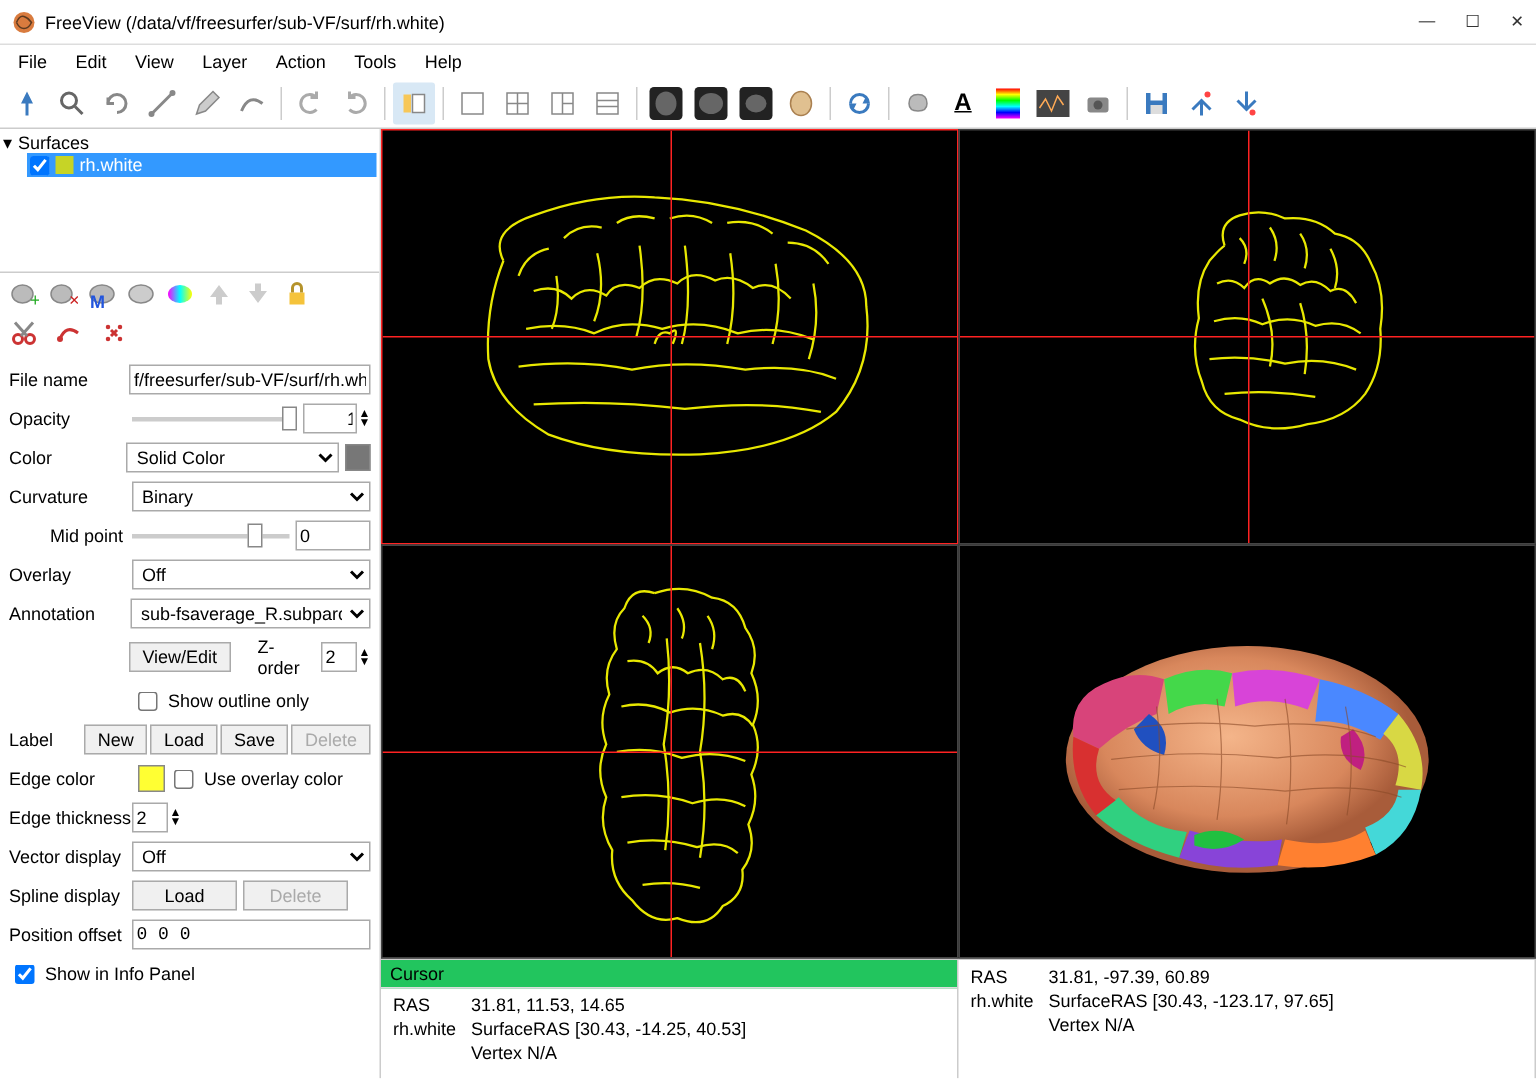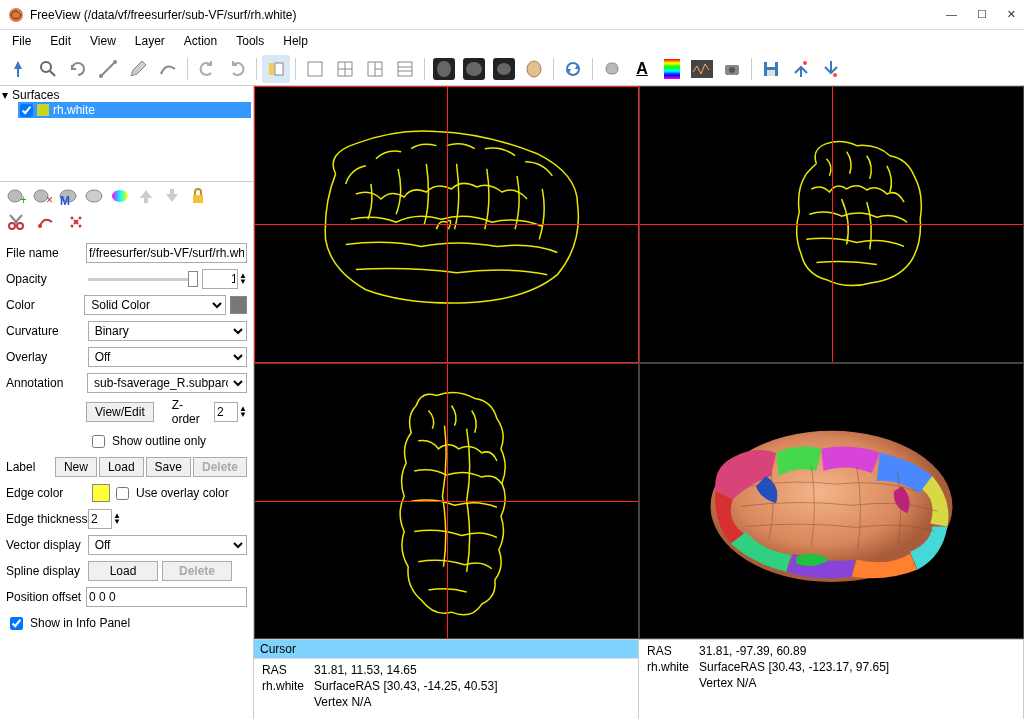--- a/index.html
+++ b/index.html
@@ -23,31 +23,31 @@
 .tree-row .sw { width: 12px; height: 12px; background: #c6d426; }
 .iconbar { display: flex; gap: 6px; padding: 4px 6px; }
 .iconbar2 { display: flex; gap: 10px; padding: 2px 6px 6px; }
 .props { flex: 1; overflow-y: auto; padding: 4px 6px; }
 .row { display: flex; align-items: center; margin-bottom: 4px; min-height: 22px; }
 .row > .lab { width: 82px; }
 .row input[type=text], .row input[type=number], .row select { height: 20px; border: 1px solid #aaa; background: #fff; padding: 0 2px; }
 .row select { width: 148px; }
 .sw2 { width: 18px; height: 18px; background: #ffff33; border: 1px solid #888; margin-left: 4px; }
 .btn { padding: 2px 8px; border: 1px solid #aaa; background: #f0f0f0; }
-.btn.dis { color: #aaa; font-weight: bold; }
+.btn.dis { color: #aaa; }
 .mainview { flex: 1; display: flex; flex-direction: column; }
 .grid4 { flex: 1; display: grid; grid-template-columns: 1fr 1fr; grid-template-rows: 1fr 1fr; }
 .view { background: #000; position: relative; border: 1px solid #444; overflow: hidden; }
 .view.active { border: 1px solid #ff2222; }
 .crosshair::before, .crosshair::after { content: ''; position: absolute; background: #ff2222; }
 .crosshair::before { left: 50%; top: 0; bottom: 0; width: 1px; }
 .crosshair::after { top: 50%; left: 0; right: 0; height: 1px; }
 .info { display: flex; height: 80px; border-top: 1px solid #ccc; }
 .info-col { flex: 1; border-right: 1px solid #ccc; }
-.info-col .hdr { background: #7dd3fc; border-bottom: 1px solid #ddd; padding: 2px 6px; }
+.info-col .hdr { background: #22c55e; border-bottom: 1px solid #ddd; padding: 2px 6px; }
 .info-col .body2 { padding: 2px 6px; }
 .info-col table td { padding: 0 8px 0 0; vertical-align: top; }
 .slider { flex:1; display:flex; align-items:center; }
 .track { flex:1; height:3px; background:#ccc; position:relative; }
 .thumb { position:absolute; width:10px; height:16px; background:#fff; border:1px solid #888; top:-7px; }
 svg.icon { width:20px; height:20px; }
 </style>
 </head>
 <body>
 
@@ -328,20 +328,29 @@
       <div class="row">
           <span class="lab">Color</span>
           <select><option>Solid Color</option></select>
           <span class="sw2" style="background:#777"></span>
         </div>
       <div class="row">
           <span class="lab">Curvature</span>
           <select style="width:160px"><option>Binary</option></select>
         </div>
       <div class="row">
+          <span class="lab" style="text-align:right;padding-right:6px">Mid point</span>
+        <div class="slider">
+            <div class="track">
+              <div class="thumb" style="left:calc(78% - 5px)"></div>
+            </div>
+          </div>
+        <input type="text" style="width: 50px; margin-left: 4px;" value="0">
+      </div>
+      <div class="row">
           <span class="lab">Overlay</span>
           <select style="width:160px"><option>Off</option></select>
         </div>
       <div class="row">
           <span class="lab">Annotation</span>
           <select style="width:160px"><option>sub-fsaverage_R.subparc374</option></select>
         </div>
       <div class="row">
           <span class="lab"></span>
           <span class="btn">View/Edit</span>
@@ -376,21 +385,21 @@
           <span class="lab">Vector display</span>
           <select style="width:160px"><option>Off</option></select>
         </div>
       <div class="row">
           <span class="lab">Spline display</span>
         <span class="btn" style="width:70px;text-align:center">Load</span>
         <span class="btn dis" style="width:70px;text-align:center;margin-left:4px">Delete</span>
         </div>
       <div class="row">
           <span class="lab">Position offset</span>
-          <input type="text" style="flex: 1 1 0%;" value="0 0 0">
+          <input type="text" style="flex: 1 1 0%; font-family: Liberation Mono, monospace;" value="0 0 0">
         </div>
       <div class="row">
           <input type="checkbox" checked="" style="">
           <span style="margin-left:4px">Show in Info Panel</span>
         </div>
       <div class="row"></div>
     </div>
   </div>
 
   <div class="mainview">

